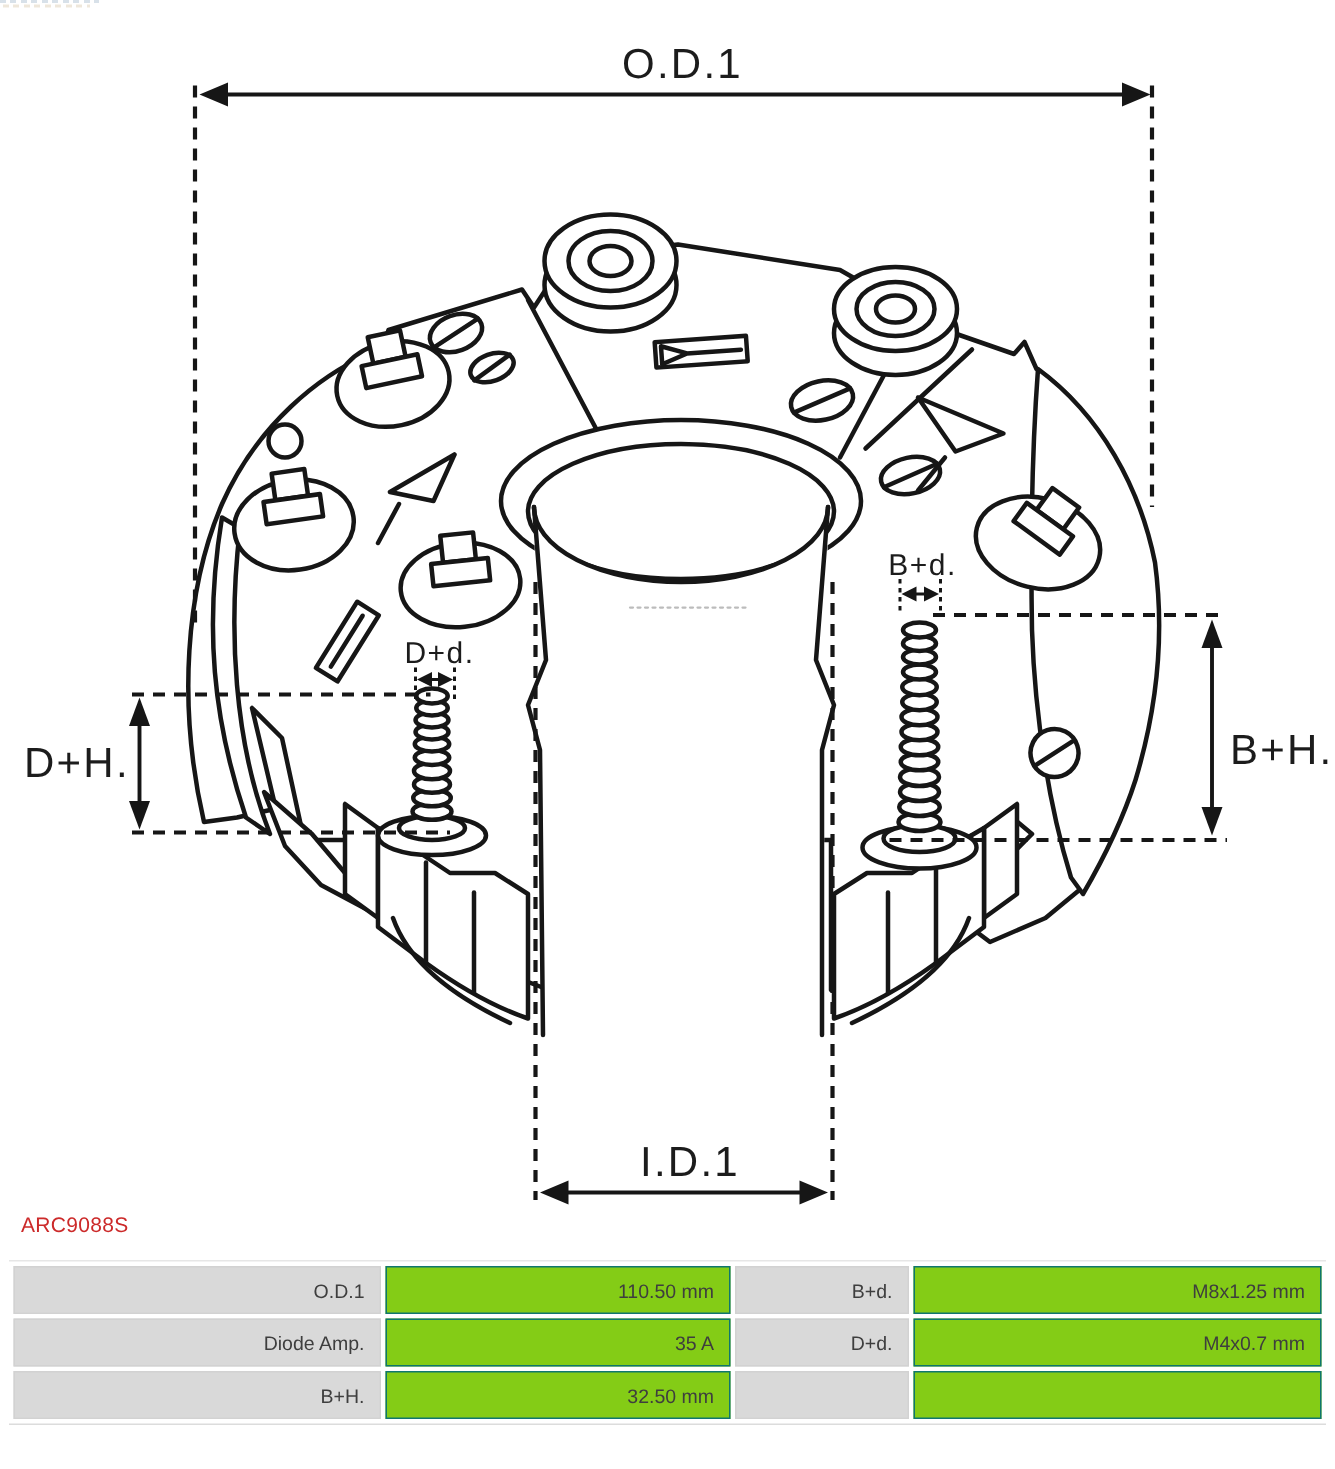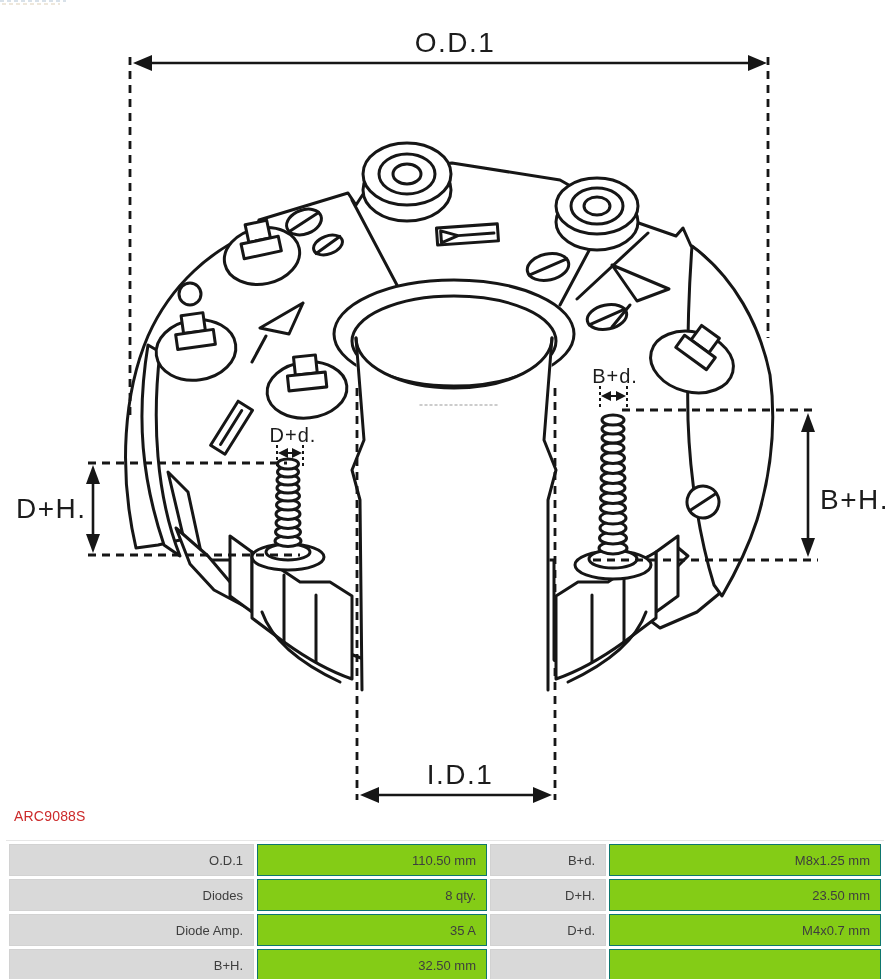--- a/index.html
+++ b/index.html
@@ -264,26 +264,20 @@
         <col>
       </colgroup>
     <tbody>
       <tr>
         <td class="lab">O.D.1</td>
         <td class="val">110.50 mm</td>
         <td class="lab">B+d.</td>
         <td class="val">M8x1.25 mm</td>
       </tr>
       <tr>
-        <td class="lab">Diodes</td>
-        <td class="val">8 qty.</td>
-        <td class="lab">D+H.</td>
-        <td class="val">23.50 mm</td>
-      </tr>
-      <tr>
         <td class="lab">Diode Amp.</td>
         <td class="val">35 A</td>
         <td class="lab">D+d.</td>
         <td class="val">M4x0.7 mm</td>
       </tr>
       <tr>
         <td class="lab">B+H.</td>
         <td class="val">32.50 mm</td>
         <td class="lab"></td>
         <td class="val"></td>

